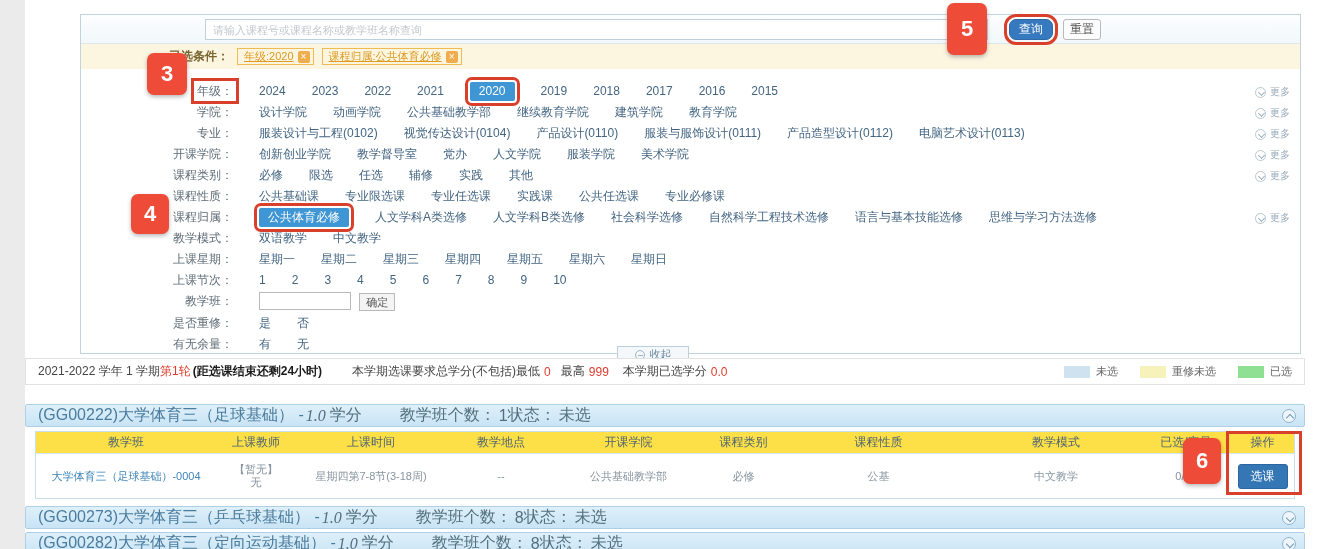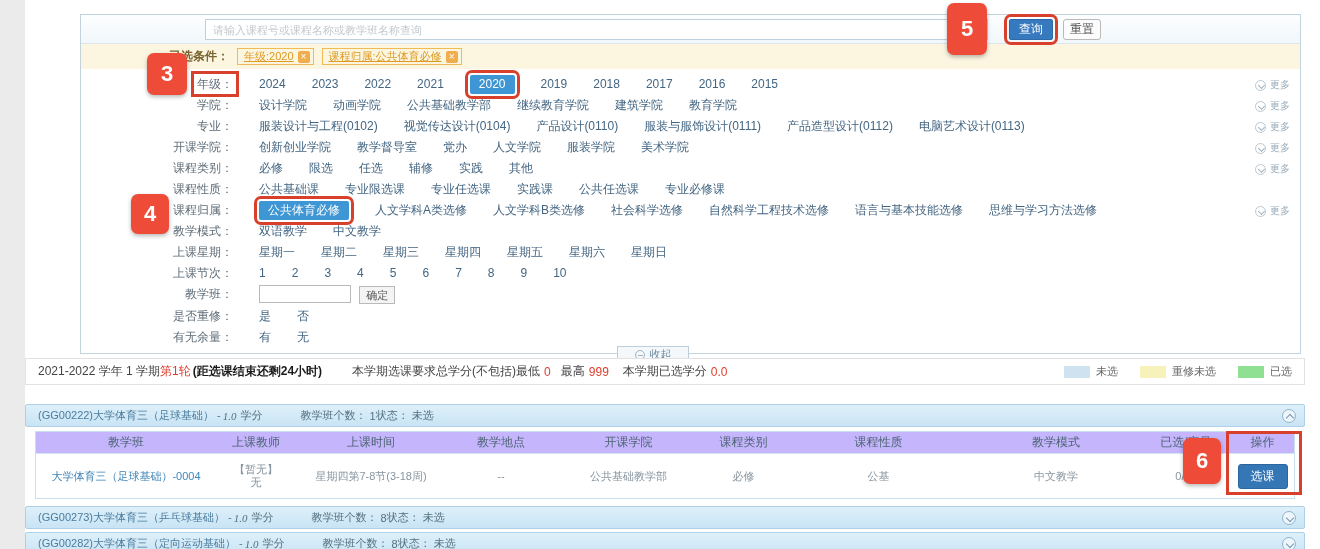--- a/index.html
+++ b/index.html
@@ -14,37 +14,37 @@
   
   .top-panel { position:absolute; left:80px; top:14px; width:1221px; height:340px;
     border:1px solid #c2d3de; background:#fff; }
   .search-row { position:relative; height:29px; border-bottom:1px solid #dde6ec;
     background:linear-gradient(#fdfeff,#f1f7fb); }
   .search-input { position:absolute; left:124px; top:4px; width:783px; height:21px;
     border:1px solid #bdd0dc; font-size:11px; padding:0 7px; color:#666; background:#fff;
     font-family:inherit; }
   .search-input::placeholder { color:#c3c9cd; }
   .btn-query { position:absolute; left:928px; top:4px; width:44px; height:21px;
-    background:#3779be; color:#fff; border:1px solid #2f6aa8; border-radius:2px;
+    background:#3779be; color:#fff; border:1px solid #2f6aa8; border-radius:7px;
     font-size:12px; font-family:inherit; cursor:pointer;
     outline:3px solid #d8402b; outline-offset:2px; }
   .btn-reset { position:absolute; left:982px; top:4px; width:38px; height:21px;
     background:#fcfcfc; border:1px solid #b9b9b9; border-radius:3px; color:#555;
     font-size:12px; font-family:inherit; cursor:pointer; }
 
   .cond-row { height:25px; background:#fcf6e1; display:flex; align-items:center;
     padding-left:88px; gap:8px; }
   .cond-label { font-weight:bold; color:#7a6430; }
   .tag { display:inline-flex; align-items:center; border:1px solid #eebb55; color:#dd9922;
     padding:0 3px 0 6px; height:17px; font-size:11px; gap:4px; cursor:pointer; }
   .tag .txt { text-decoration:underline; }
   .tag .x { width:12px; height:12px; background:#f0ad4e; color:#fff; font-size:10px;
     line-height:12px; text-align:center; border-radius:2px; }
 
-  .filters { padding-top:5px; }
+  .filters { padding-top:12px; }
   .frow { display:flex; align-items:flex-start; position:relative; padding:1px 0; min-height:21px; }
   .flabel { width:168px; text-align:right; padding-right:16px; flex:none; color:#5f6d78;
     font-size:12px; line-height:19px; }
   .fopts { display:flex; flex-wrap:wrap; align-items:flex-start; column-gap:26px; row-gap:2px;
     line-height:19px; padding-left:10px; }
   .fopt { color:#436582; cursor:pointer; white-space:nowrap; }
   .fopt.sel { background:#3e96d4; color:#fff; padding:2px 9px; border-radius:2px; line-height:15px; }
   .fopt.ann { outline:3px solid #d8402b; outline-offset:2px; }
   .ann-outline-label { outline:3px solid #d8402b; outline-offset:3px; }
   .more { position:absolute; right:10px; top:4px; color:#98abba; font-size:10px;
@@ -68,36 +68,36 @@
   .summary-bar .red { color:#e03c2d; }
   .summary-bar .bold { font-weight:bold; color:#1a1a1a; margin-left:2px; }
   .ml4 { margin-left:4px; } .ml10 { margin-left:10px; } .ml14 { margin-left:14px; } .ml30 { margin-left:30px; }
   .legend { margin-left:auto; display:flex; align-items:center; gap:22px; font-size:11px; color:#666; }
   .legend-item { display:flex; align-items:center; gap:6px; }
   .sw { width:26px; height:12px; display:inline-block; }
 
   
   .groups { position:absolute; left:25px; top:404px; width:1280px; }
   .gbar { height:23px; border:1px solid #aed0e6; background:linear-gradient(#def0fa,#c9e4f5);
-    border-radius:2px; display:flex; align-items:center; padding:0 12px; font-size:11px;
+    border-radius:2px; display:flex; align-items:center; padding:0 12px; font-size:16px;
     color:#53707f; position:relative; cursor:pointer; }
   .gtitle { color:#4a7c9d; }
   .gcredit { font-style:italic; font-family:"Liberation Serif", serif; margin:0 4px 0 2px; }
   .gcount { margin-left:38px; } .gcount-v { margin-left:3px; }
   .gstatus { } .gstatus-v { margin-left:3px; }
   .gchev { position:absolute; right:8px; top:4px; width:14px; height:14px; border:1px solid #8fb4cc;
     border-radius:50%; background:#eef6fb; }
   .gchev::after { content:""; position:absolute; left:4px; width:5px; height:5px;
     border-right:1px solid #6f98b5; border-bottom:1px solid #6f98b5; }
   .gchev.up::after   { top:5px; transform:rotate(225deg); }
   .gchev.down::after { top:3px; transform:rotate(45deg); }
   .gbar2 { margin-top:7px; } .gbar3 { margin-top:3px; }
 
   .ctable { margin:4px 10px 0 10px; border:1px solid #cadfee; background:#fff; }
-  .thead { display:flex; background:#c4b5fd; height:22px; align-items:center;
+  .thead { display:flex; background:#fde047; height:22px; align-items:center;
     border-bottom:1px solid #d5e7f2; }
   .th { text-align:center; font-size:12px; color:#4e6472; }
   .trow { display:flex; align-items:center; height:44px; background:#fff; }
   .td { text-align:center; font-size:11px; color:#8795a0; }
   .td.name { color:#4086b8; cursor:pointer;text-align:center; }
   .teacher-l { display:block; line-height:13px; }
   .col1{width:180px}.col2{width:80px}.col3{width:150px}.col4{width:110px}.col5{width:145px}
   .col6{width:85px}.col7{width:185px}.col8{width:170px}.col9{width:90px}.col10{flex:1}
   .btn-select { background:#3576b5; color:#fff; border:1px solid #2c66a0; border-radius:3px;
     padding:3px 12px; font-size:12px; font-family:inherit; cursor:pointer; }

